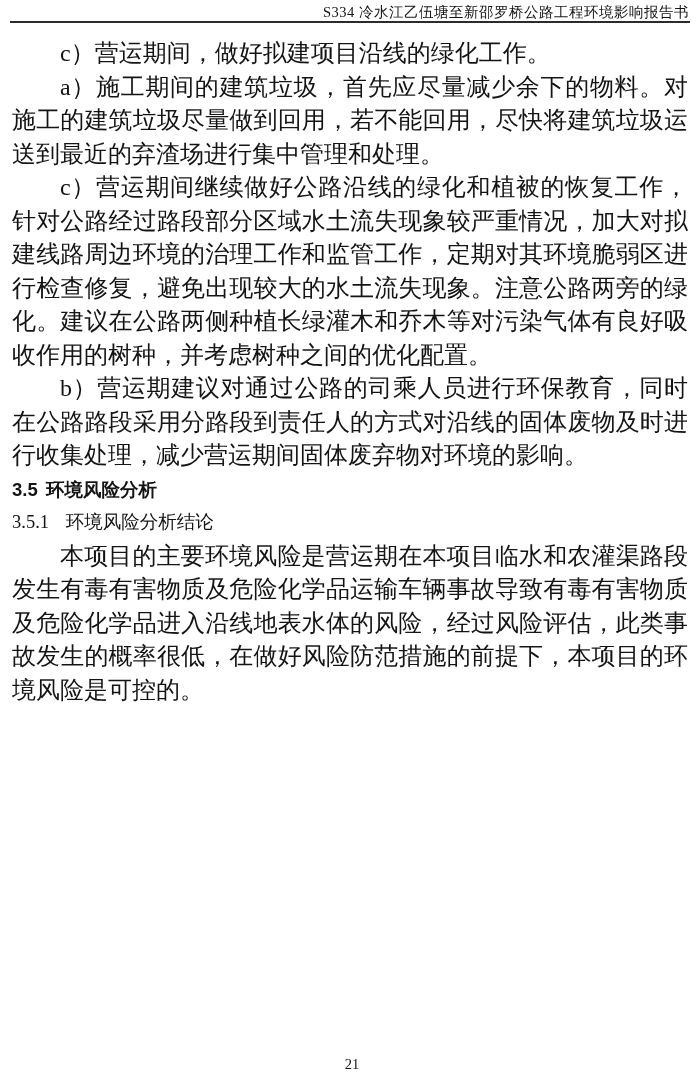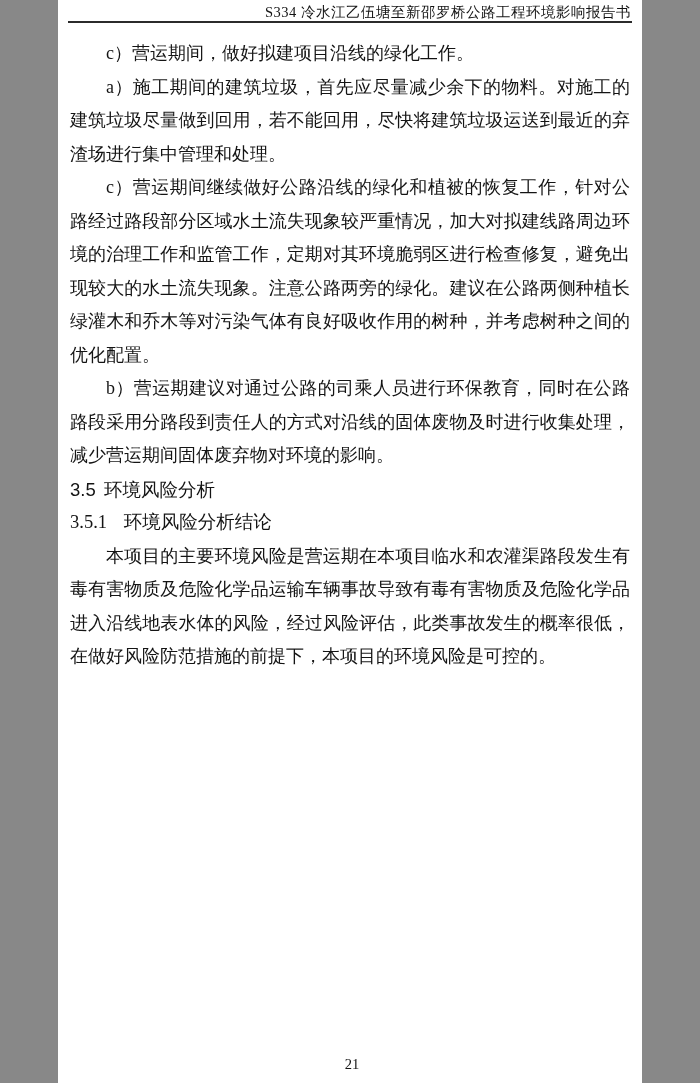--- a/index.html
+++ b/index.html
@@ -1,18 +1,18 @@
 <!DOCTYPE html>
 <html><head>
 <meta charset="utf-8">
 <style>
   html,body { margin:0; padding:0; background:#888; }
   .page {
     position: relative;
-    width: 584px;
+    width: 700px;
     height: 1083px;
     margin: 0 auto;
     background: #ffffff;
     font-family: "Liberation Serif", "DejaVu Serif", serif;
     color: #141414;
     overflow: hidden;
   }
   .header-title {
     position: absolute;
     top: 3px;
@@ -31,38 +31,38 @@
     background: #2b2b2b;
   }
   .doc-body {
     position: absolute;
     top: 37px;
     left: 12px;
     right: 12px;
   }
   .para {
     margin: 0;
-    font-size: 18px;
+    font-size: 24px;
     line-height: 33.5px;
     text-align: justify;
     text-justify: inter-character;
     text-indent: 2em;
   }
   .heading {
     margin: 0;
     font-size: 18.5px;
     line-height: 33.5px;
     font-weight: normal;
     text-align: left;
   }
   .heading-bold {
     margin: 0;
     font-size: 18.5px;
     line-height: 33.5px;
-    font-weight: normal;
+    font-weight: bold;
     font-family: "Liberation Sans", "DejaVu Sans", sans-serif;
     text-align: left;
   }
   .heading .num     { margin-right: 0.9em; }
   .heading-bold .num{ margin-right: 0.45em; }
   .page-number {
     position: absolute;
     bottom: 10px;
     left: 4px;
     right: 0;

